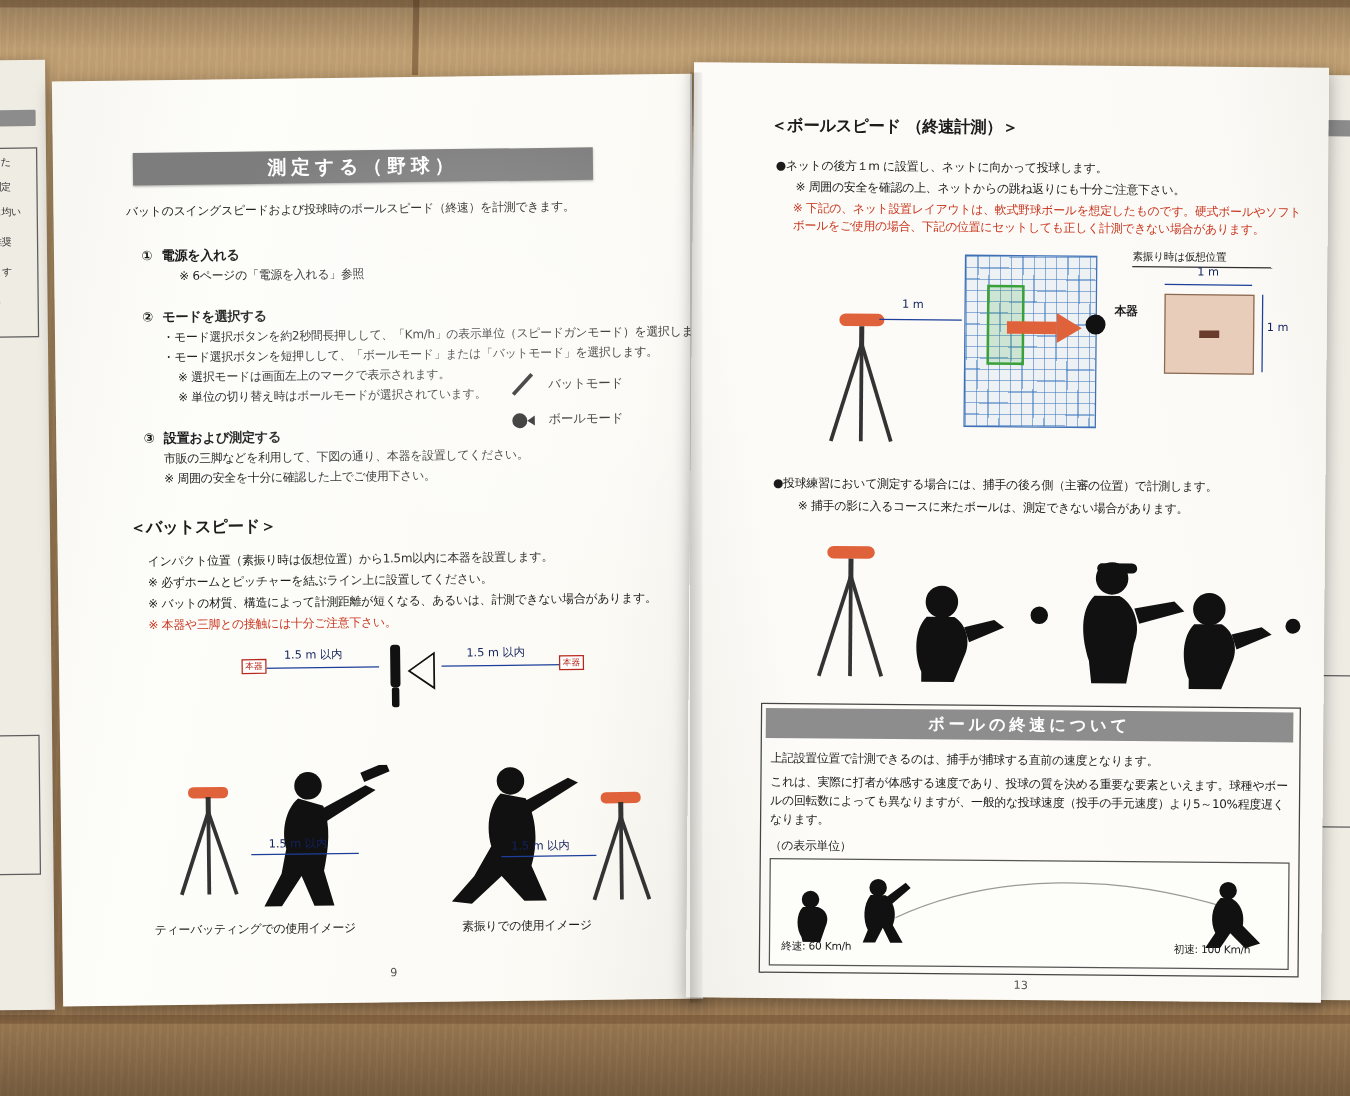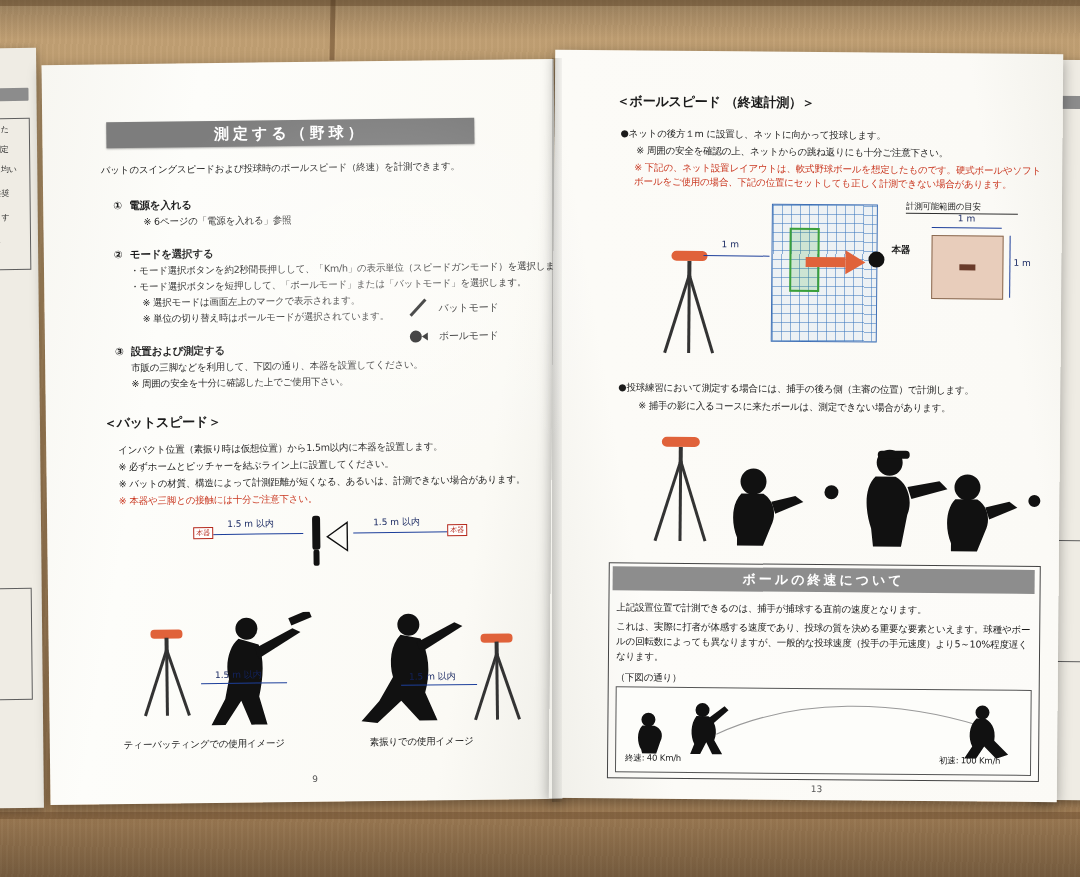--- a/index.html
+++ b/index.html
@@ -261,21 +261,21 @@
             <rect x="28" y="14" width="4" height="16" fill="#333"></rect>
             <line x1="30" y1="28" x2="6" y2="106" stroke="#333" stroke-width="3"></line>
             <line x1="30" y1="28" x2="30" y2="106" stroke="#333" stroke-width="3"></line>
             <line x1="30" y1="28" x2="54" y2="106" stroke="#333" stroke-width="3"></line>
           </svg>
         </div>
         <div class="arrowline" style="left:150px;top:204px;width:66px;"></div>
         <div class="dimtxt" style="left:168px;top:188px;">1 m</div>
         <div class="t sm b" style="left:338px;top:190px;">本器</div>
 
-        <div class="t xs" style="left:352px;top:146px;">計測可能範囲の目安</div>
+        <div class="t xs" style="left:352px;top:146px;">素振り時は仮想位置</div>
         <div class="hr-line" style="left:352px;top:160px;width:112px;"></div>
         <div class="swatch" style="left:378px;top:182px;width:70px;height:62px;">
           <div class="in"></div>
         </div>
         <div class="arrowline" style="left:378px;top:174px;width:70px;"></div>
         <div class="dimtxt" style="left:404px;top:160px;">1 m</div>
         <div class="arrowline" style="left:456px;top:182px;width:1px;height:62px;background:#1d3f9b;"></div>
         <div class="dimtxt" style="left:460px;top:204px;">1 m</div>
 
         <div class="t sm" style="left:66px;top:330px;">●投球練習において測定する場合には、捕手の後ろ側（主審の位置）で計測します。</div>
@@ -321,21 +321,21 @@
           <svg width="14" height="14" viewBox="0 0 14 14">
               <circle cx="7" cy="7" r="6" fill="#111"></circle>
             </svg>
         </div>
 
         <div class="lowbox" style="left:58px;top:512px;width:430px;height:214px;"></div>
         <div class="lowbanner" style="left:62px;top:516px;width:422px;height:24px;font-size:13px;">ボールの終速について</div>
 
         <div class="t sm" style="left:66px;top:550px;">上記設置位置で計測できるのは、捕手が捕球する直前の速度となります。</div>
         <div class="t sm w" style="left:66px;top:568px;width:416px;white-space:normal;line-height:15px;">これは、実際に打者が体感する速度であり、投球の質を決める重要な要素といえます。球種やボールの回転数によっても異なりますが、一般的な投球速度（投手の手元速度）より5～10%程度遅くなります。</div>
-        <div class="t sm" style="left:66px;top:620px;">（下図の通り）</div>
+        <div class="t sm" style="left:66px;top:620px;">（の表示単位）</div>
 
         <div class="imgbox" style="left:66px;top:636px;width:414px;height:84px;">
           <svg width="414" height="84" viewBox="0 0 414 84" style="position:absolute;left:0;top:0;">
             <path d="M100 46 C180 8 280 10 366 36" stroke="#999" stroke-width="1" fill="none"></path>
           </svg>
           <div class="sil" style="left:16px;top:24px;">
             <svg width="44" height="42" viewBox="0 0 44 42">
               <circle cx="16" cy="8" r="7" fill="#111"></circle>
               <path d="M10 14 C4 20 5 32 9 38 L10 42 L24 42 L28 30 C32 22 28 16 22 14 Z" fill="#111"></path>
             </svg>
@@ -347,21 +347,21 @@
               <path d="M28 16 L44 4 L48 8 L32 22 Z" fill="#111"></path>
             </svg>
           </div>
           <div class="sil" style="left:340px;top:14px;">
             <svg width="58" height="56" viewBox="0 0 58 56">
               <circle cx="26" cy="8" r="7" fill="#111"></circle>
               <path d="M20 14 C12 22 12 34 16 42 L8 54 L20 54 L28 42 L40 54 L52 50 L38 36 C40 24 34 16 28 14 Z" fill="#111"></path>
             </svg>
           </div>
         </div>
-        <div class="t xs" style="left:76px;top:700px;">終速: 40 Km/h</div>
+        <div class="t xs" style="left:76px;top:700px;">終速: 60 Km/h</div>
         <div class="t xs" style="left:390px;top:700px;">初速: 100 Km/h</div>
 
         <div class="pagenum" style="left:262px;top:732px;">13</div>
       </div>
     </div>
 
     <div class="fold"></div>
   </div>
 
   <div class="glow" style="left:120px;top:80px;width:520px;height:420px;"></div>

